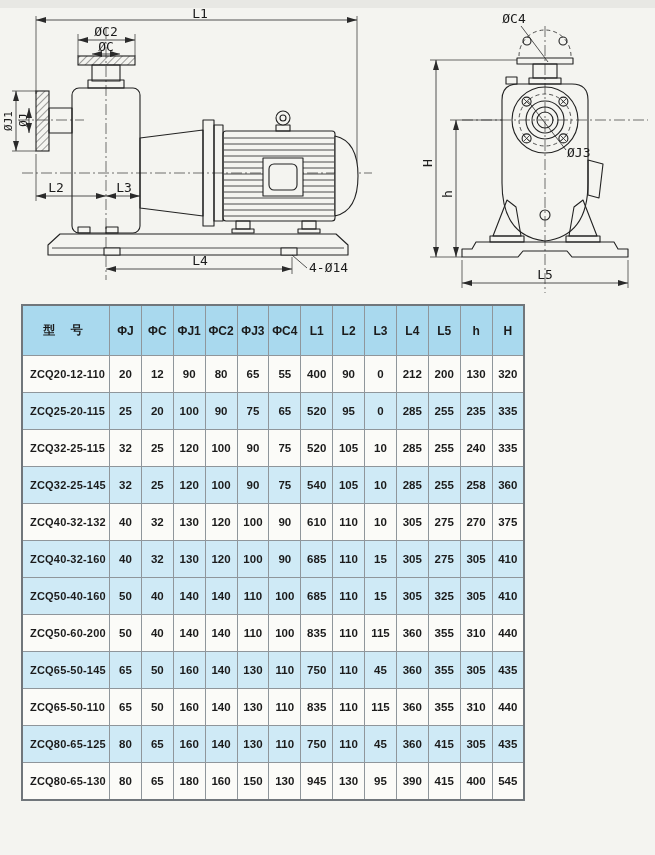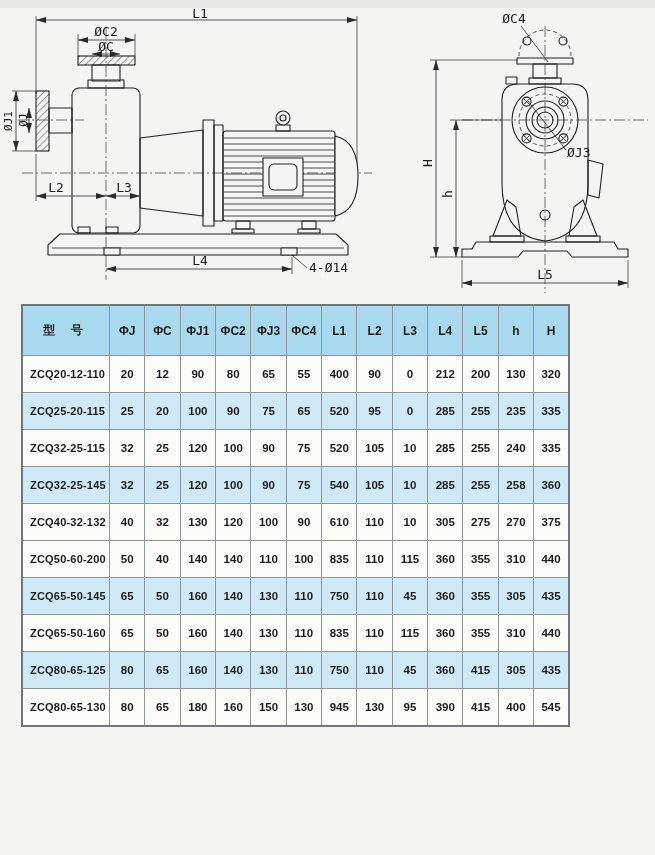--- a/index.html
+++ b/index.html
@@ -22,21 +22,21 @@
   .hatched{fill:url(#hatch);stroke:var(--line,#222);stroke-width:1.1;}
   .cl{stroke:#333;stroke-width:0.7;stroke-dasharray:11 3 2 3;fill:none;}
   .dim{stroke:#2a2a2a;stroke-width:0.8;fill:none;}
   .ext{stroke:#2a2a2a;stroke-width:0.7;fill:none;}
   .dimtext{
     font-family:"DejaVu Sans Mono", monospace;
     font-size:13px;fill:#1b1b1b;
   }
   .dimtext.small{font-size:11px;}
   
-  .table-wrap{position:absolute;left:21px;top:296px;width:549px;}
+  .table-wrap{position:absolute;left:21px;top:296px;width:504px;}
   table{
     border-collapse:collapse;table-layout:fixed;width:100%;
     border:2px solid var(--table-outer-border,#70767b);
     background:var(--table-row-bg,#fcfcfa);
   }
   th,td{
     border:1px solid var(--table-border,#8f969b);
     text-align:center;vertical-align:middle;
     color:var(--text,#1b1b1b);
     font-weight:bold;
@@ -314,20 +314,52 @@
             <td>100</td>
             <td>90</td>
             <td>610</td>
             <td>110</td>
             <td>10</td>
             <td>305</td>
             <td>275</td>
             <td>270</td>
             <td>375</td>
           </tr>
+          <tr class="alt">
+            <td class="model-cell">ZCQ40-32-160</td>
+            <td>40</td>
+            <td>32</td>
+            <td>130</td>
+            <td>120</td>
+            <td>100</td>
+            <td>90</td>
+            <td>685</td>
+            <td>110</td>
+            <td>15</td>
+            <td>305</td>
+            <td>275</td>
+            <td>305</td>
+            <td>410</td>
+          </tr>
+          <tr class="alt">
+            <td class="model-cell">ZCQ50-40-160</td>
+            <td>50</td>
+            <td>40</td>
+            <td>140</td>
+            <td>140</td>
+            <td>110</td>
+            <td>100</td>
+            <td>685</td>
+            <td>110</td>
+            <td>15</td>
+            <td>305</td>
+            <td>325</td>
+            <td>305</td>
+            <td>410</td>
+          </tr>
           <tr>
             <td class="model-cell">ZCQ50-60-200</td>
             <td>50</td>
             <td>40</td>
             <td>140</td>
             <td>140</td>
             <td>110</td>
             <td>100</td>
             <td>835</td>
             <td>110</td>
@@ -347,21 +379,21 @@
             <td>110</td>
             <td>750</td>
             <td>110</td>
             <td>45</td>
             <td>360</td>
             <td>355</td>
             <td>305</td>
             <td>435</td>
           </tr>
           <tr>
-            <td class="model-cell">ZCQ65-50-160</td>
+            <td class="model-cell">ZCQ65-50-110</td>
             <td>65</td>
             <td>50</td>
             <td>160</td>
             <td>140</td>
             <td>130</td>
             <td>110</td>
             <td>835</td>
             <td>110</td>
             <td>115</td>
             <td>360</td>

